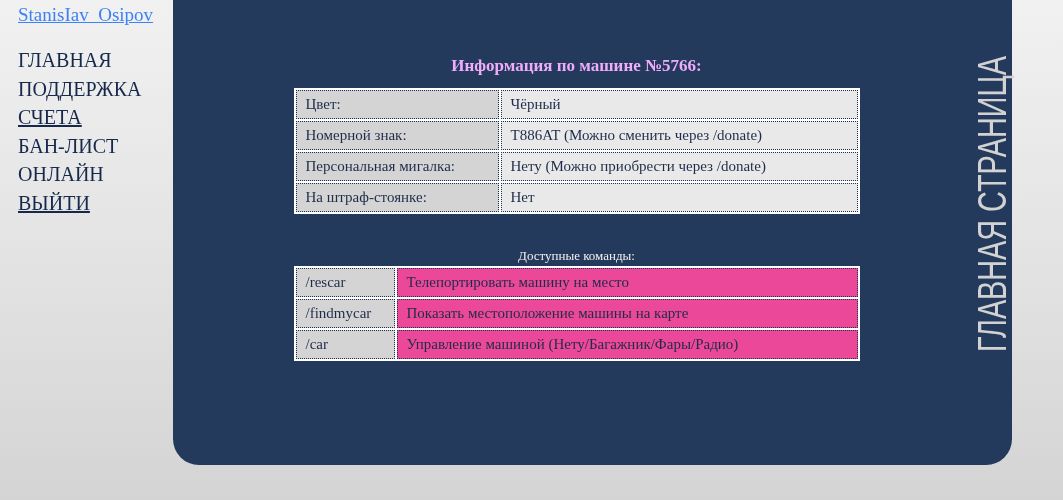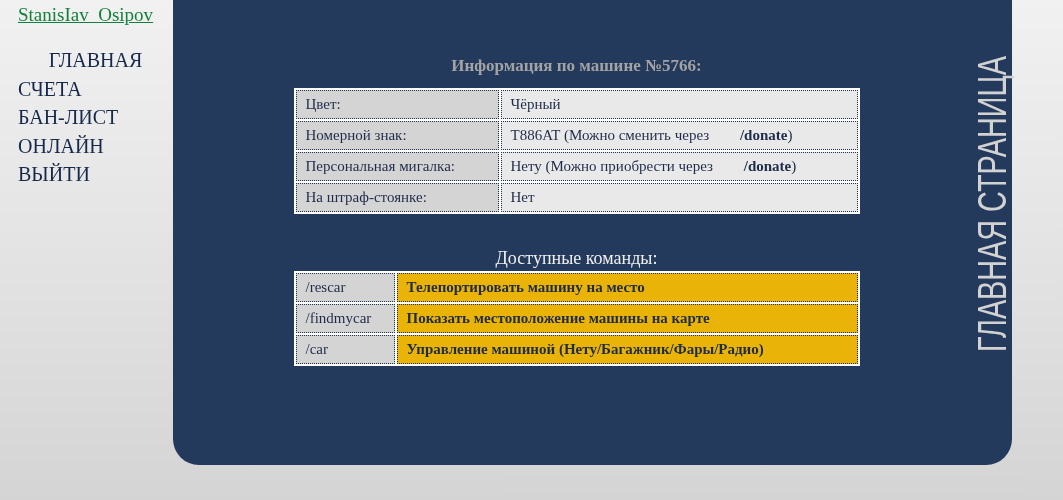--- a/index.html
+++ b/index.html
@@ -15,21 +15,21 @@
 
   
   .sidebar {
     position: absolute; left: 0; top: 0;
     width: 173px; height: 465px;
     padding: 4px 0 0 18px;
   }
   .username {
     display: inline-block;
     font-size: 19px;
-    color: #15803d;
+    color: #3b82f6;
     text-decoration: underline;
     cursor: pointer;
     white-space: nowrap;
   }
   .menu { margin-top: 20px; }
   .menu-item {
     font-size: 20px;
     line-height: 28.5px;
     color: #16294b;
     cursor: pointer;
@@ -45,25 +45,25 @@
   }
   .content {
     position: absolute; left: 0; top: 0; right: 40px;
     padding-left: 8px;
     text-align: center;
   }
   .page-title {
     margin-top: 56px;
     font-size: 17px;
     font-weight: bold;
-    color: #a3a3a3;
+    color: #f0abfc;
   }
   .commands-title {
     margin-top: 34px;
-    font-size: 18px;
+    font-size: 13px;
     color: #f0f0f0;
   }
 
   table {
     margin: 0 auto;
     border-collapse: separate;
     border-spacing: 2px;
     background: #ffffff;
     width: 566px;
     table-layout: fixed;
@@ -77,22 +77,22 @@
     color: #1f2c49;
     padding: 4px 9px;
     text-align: left;
     vertical-align: middle;
     overflow: hidden;
     white-space: nowrap;
   }
   td.label-cell  { background: #d4d4d4; width: 203px; }
   td.value-cell  { background: #e9e9e9; }
   td.cmd-cell    { background: #d4d4d4; width: 99px; margin-top: 41px; }
-  td.desc-cell   { background: #eab308; font-weight: bold; }
-  td b { font-weight: bold; margin-left: 27px; }
+  td.desc-cell   { background: #ec4899; }
+  td b { font-weight: normal; }
 
   
   .watermark {
     position: absolute; top: 0; right: 0;
     width: 42px; height: 100%;
     overflow: visible;
     pointer-events: none;
   }
   .watermark span {
     position: absolute; top: 0; left: 0;
@@ -105,25 +105,26 @@
     transform-origin: 0 0;
     transform: rotate(-90deg) translateX(-352px) scaleX(0.72);
   }
 </style>
 </head>
 <body>
 
 <div class="sidebar">
   <a class="username">StanisIav_Osipov</a>
   <div class="menu">
-      <a class="menu-item" style="display: block; text-align: center;">ГЛАВНАЯ</a>
-      <a class="menu-item" style="display: block;">СЧЕТА</a>
+      <a class="menu-item" style="display: block;">ГЛАВНАЯ</a>
+      <a class="menu-item" style="display: block;">ПОДДЕРЖКА</a>
+      <a class="menu-item" style="display: block; text-decoration: underline;">СЧЕТА</a>
       <a class="menu-item" style="display: block; font-family: Liberation Serif, serif;">БАН-ЛИСТ</a>
       <a class="menu-item" style="display: block;">ОНЛАЙН</a>
-      <a class="menu-item" style="display: block;">ВЫЙТИ</a>
+      <a class="menu-item" style="display: block; text-decoration: underline;">ВЫЙТИ</a>
     </div>
 </div>
 
 <div class="panel">
   <div class="content">
     <div class="page-title">Информация по машине №5766:</div>
 
     <table class="info-table" id="info-table">
       <tbody>
           <tr>

